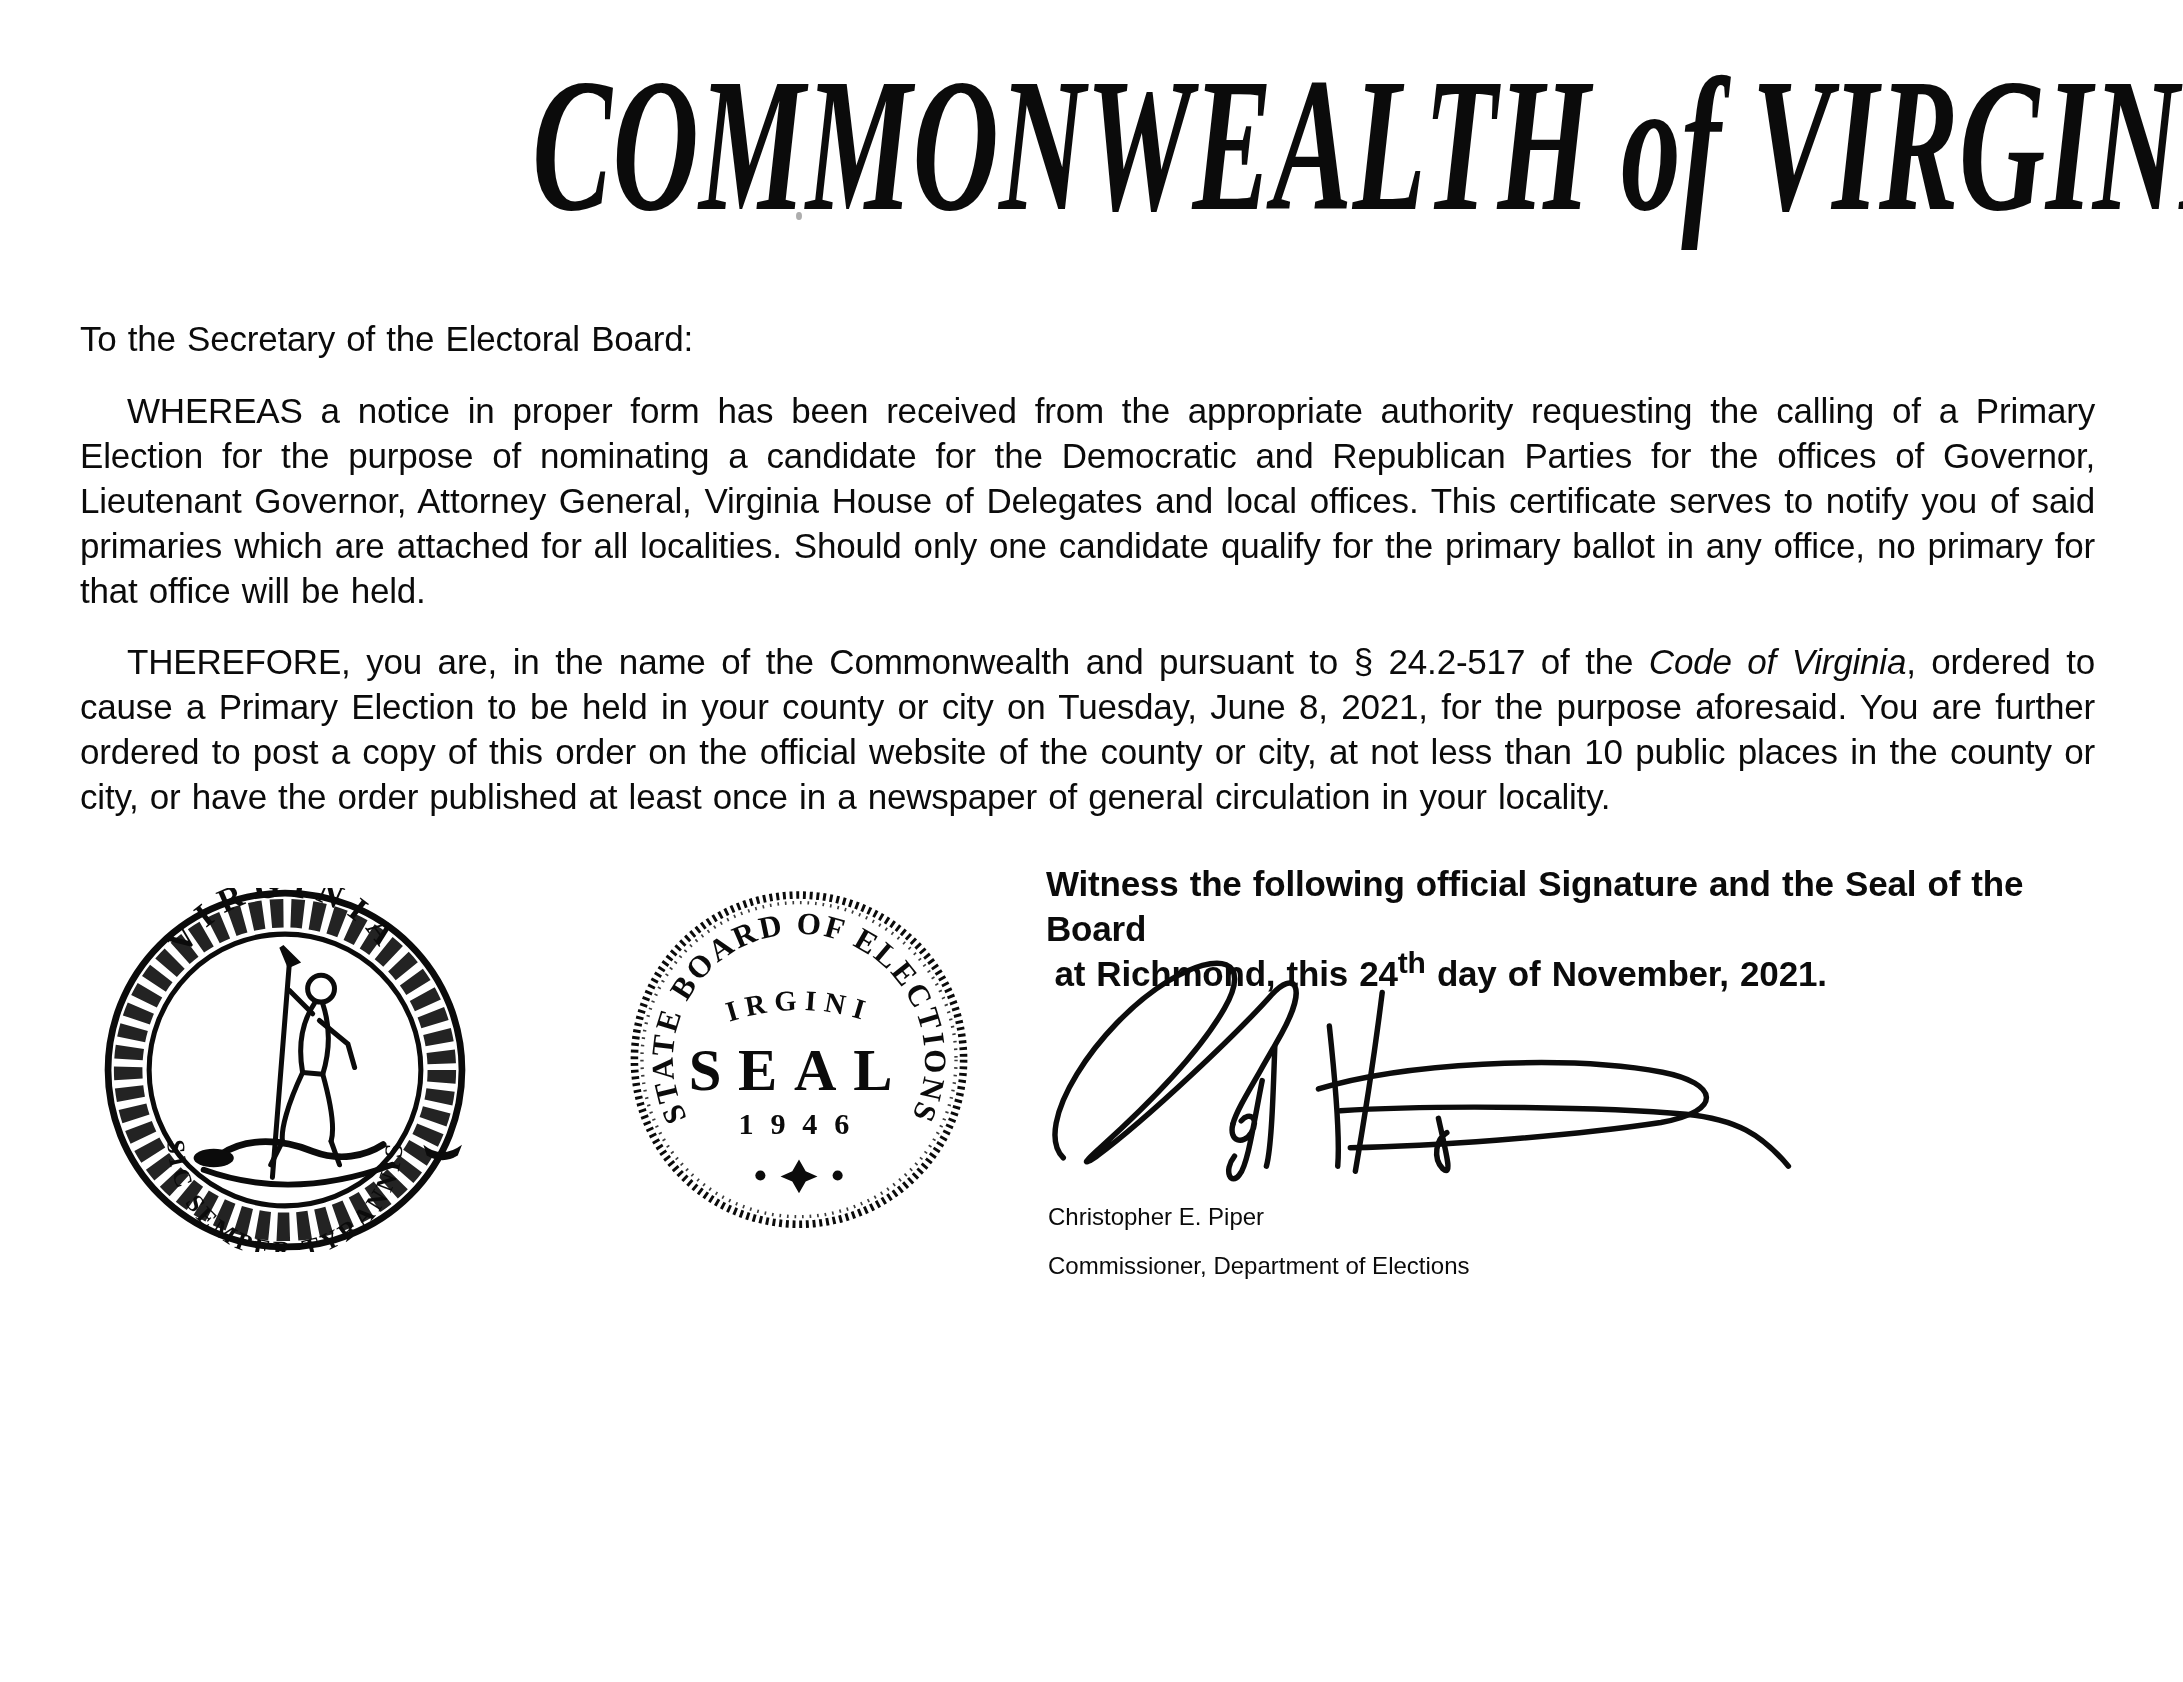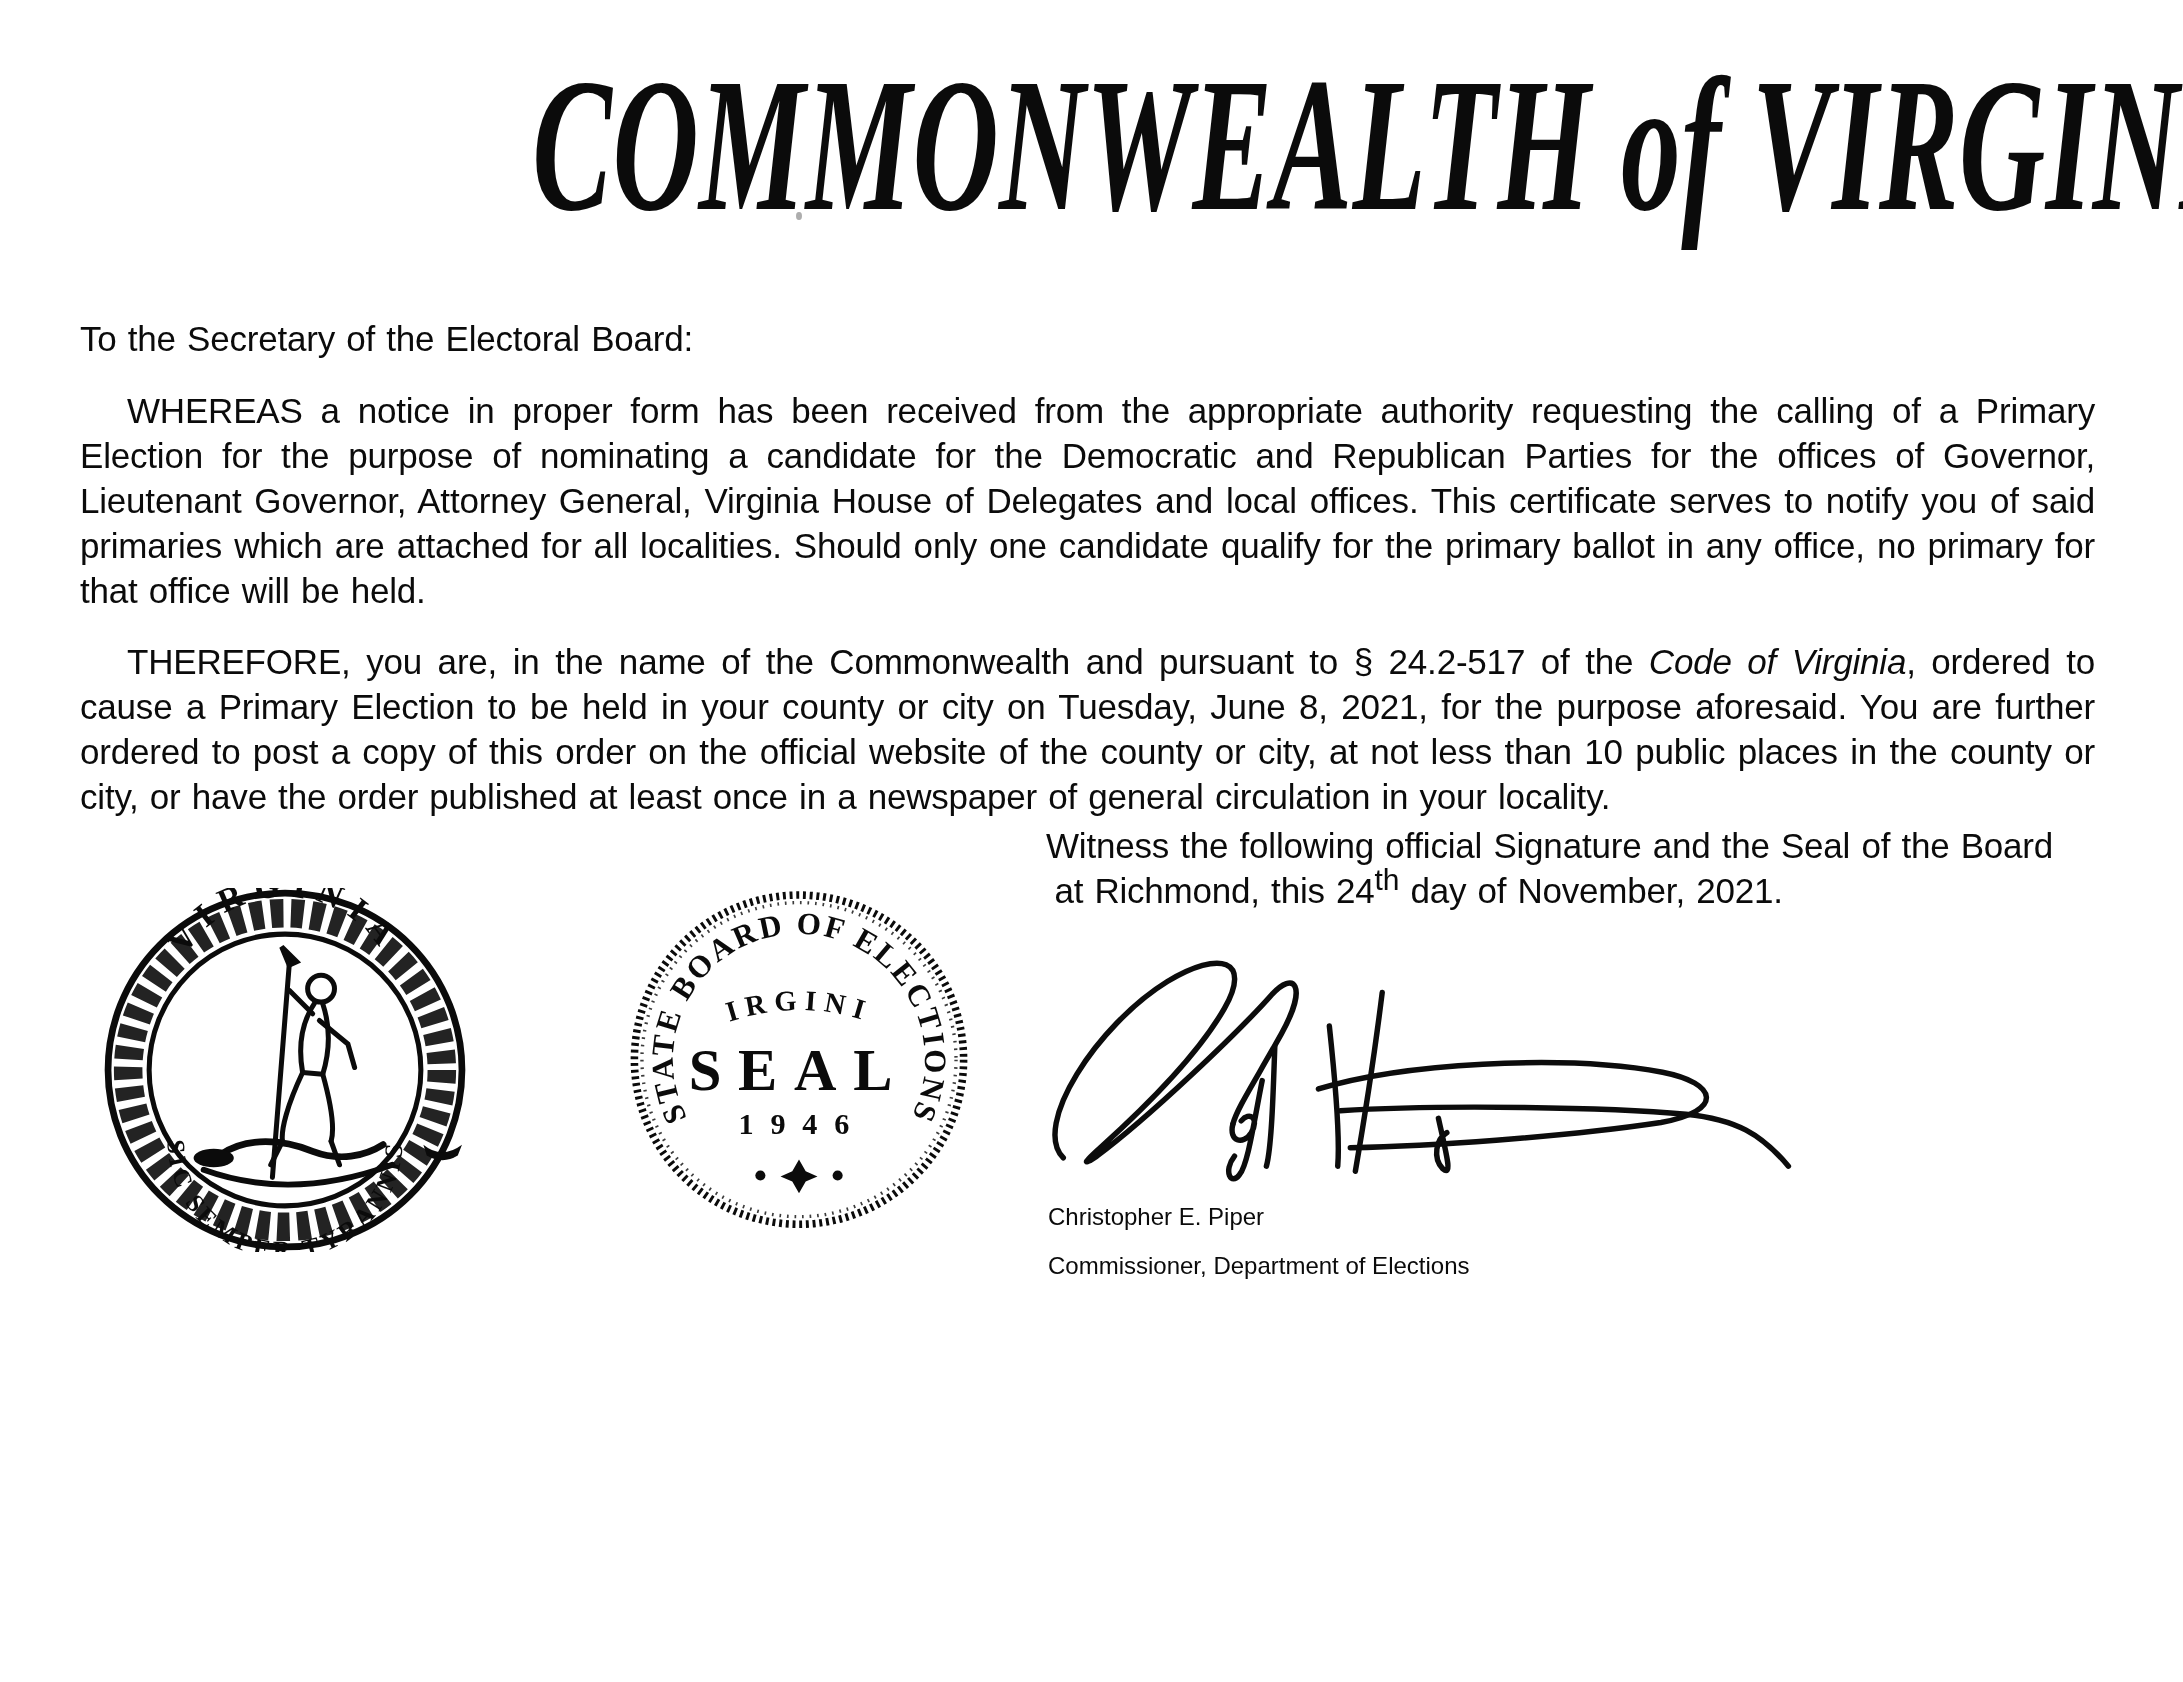--- a/index.html
+++ b/index.html
@@ -62,22 +62,23 @@
     text-align-last:left;
     text-indent:47px;
   }
   .para1{ top:388px; }
   .para2{ top:631px;margin-top:8px; }
   .bold{ font-weight:normal; }
   .italic{ font-style:italic; }
   .witness{
     position:absolute;
     left:1046px;
-    top:823px;
+    top:861px;
     width:1083px;
+    font-weight:bold;
   }
   .witness .line2{ padding-left:8.4px; }
   sup{ font-size:30px; vertical-align:super; line-height:0; }
   .seal-virginia{
     position:absolute;
     left:103px;
     top:888px;
   }
   .seal-board{
     position:absolute;

